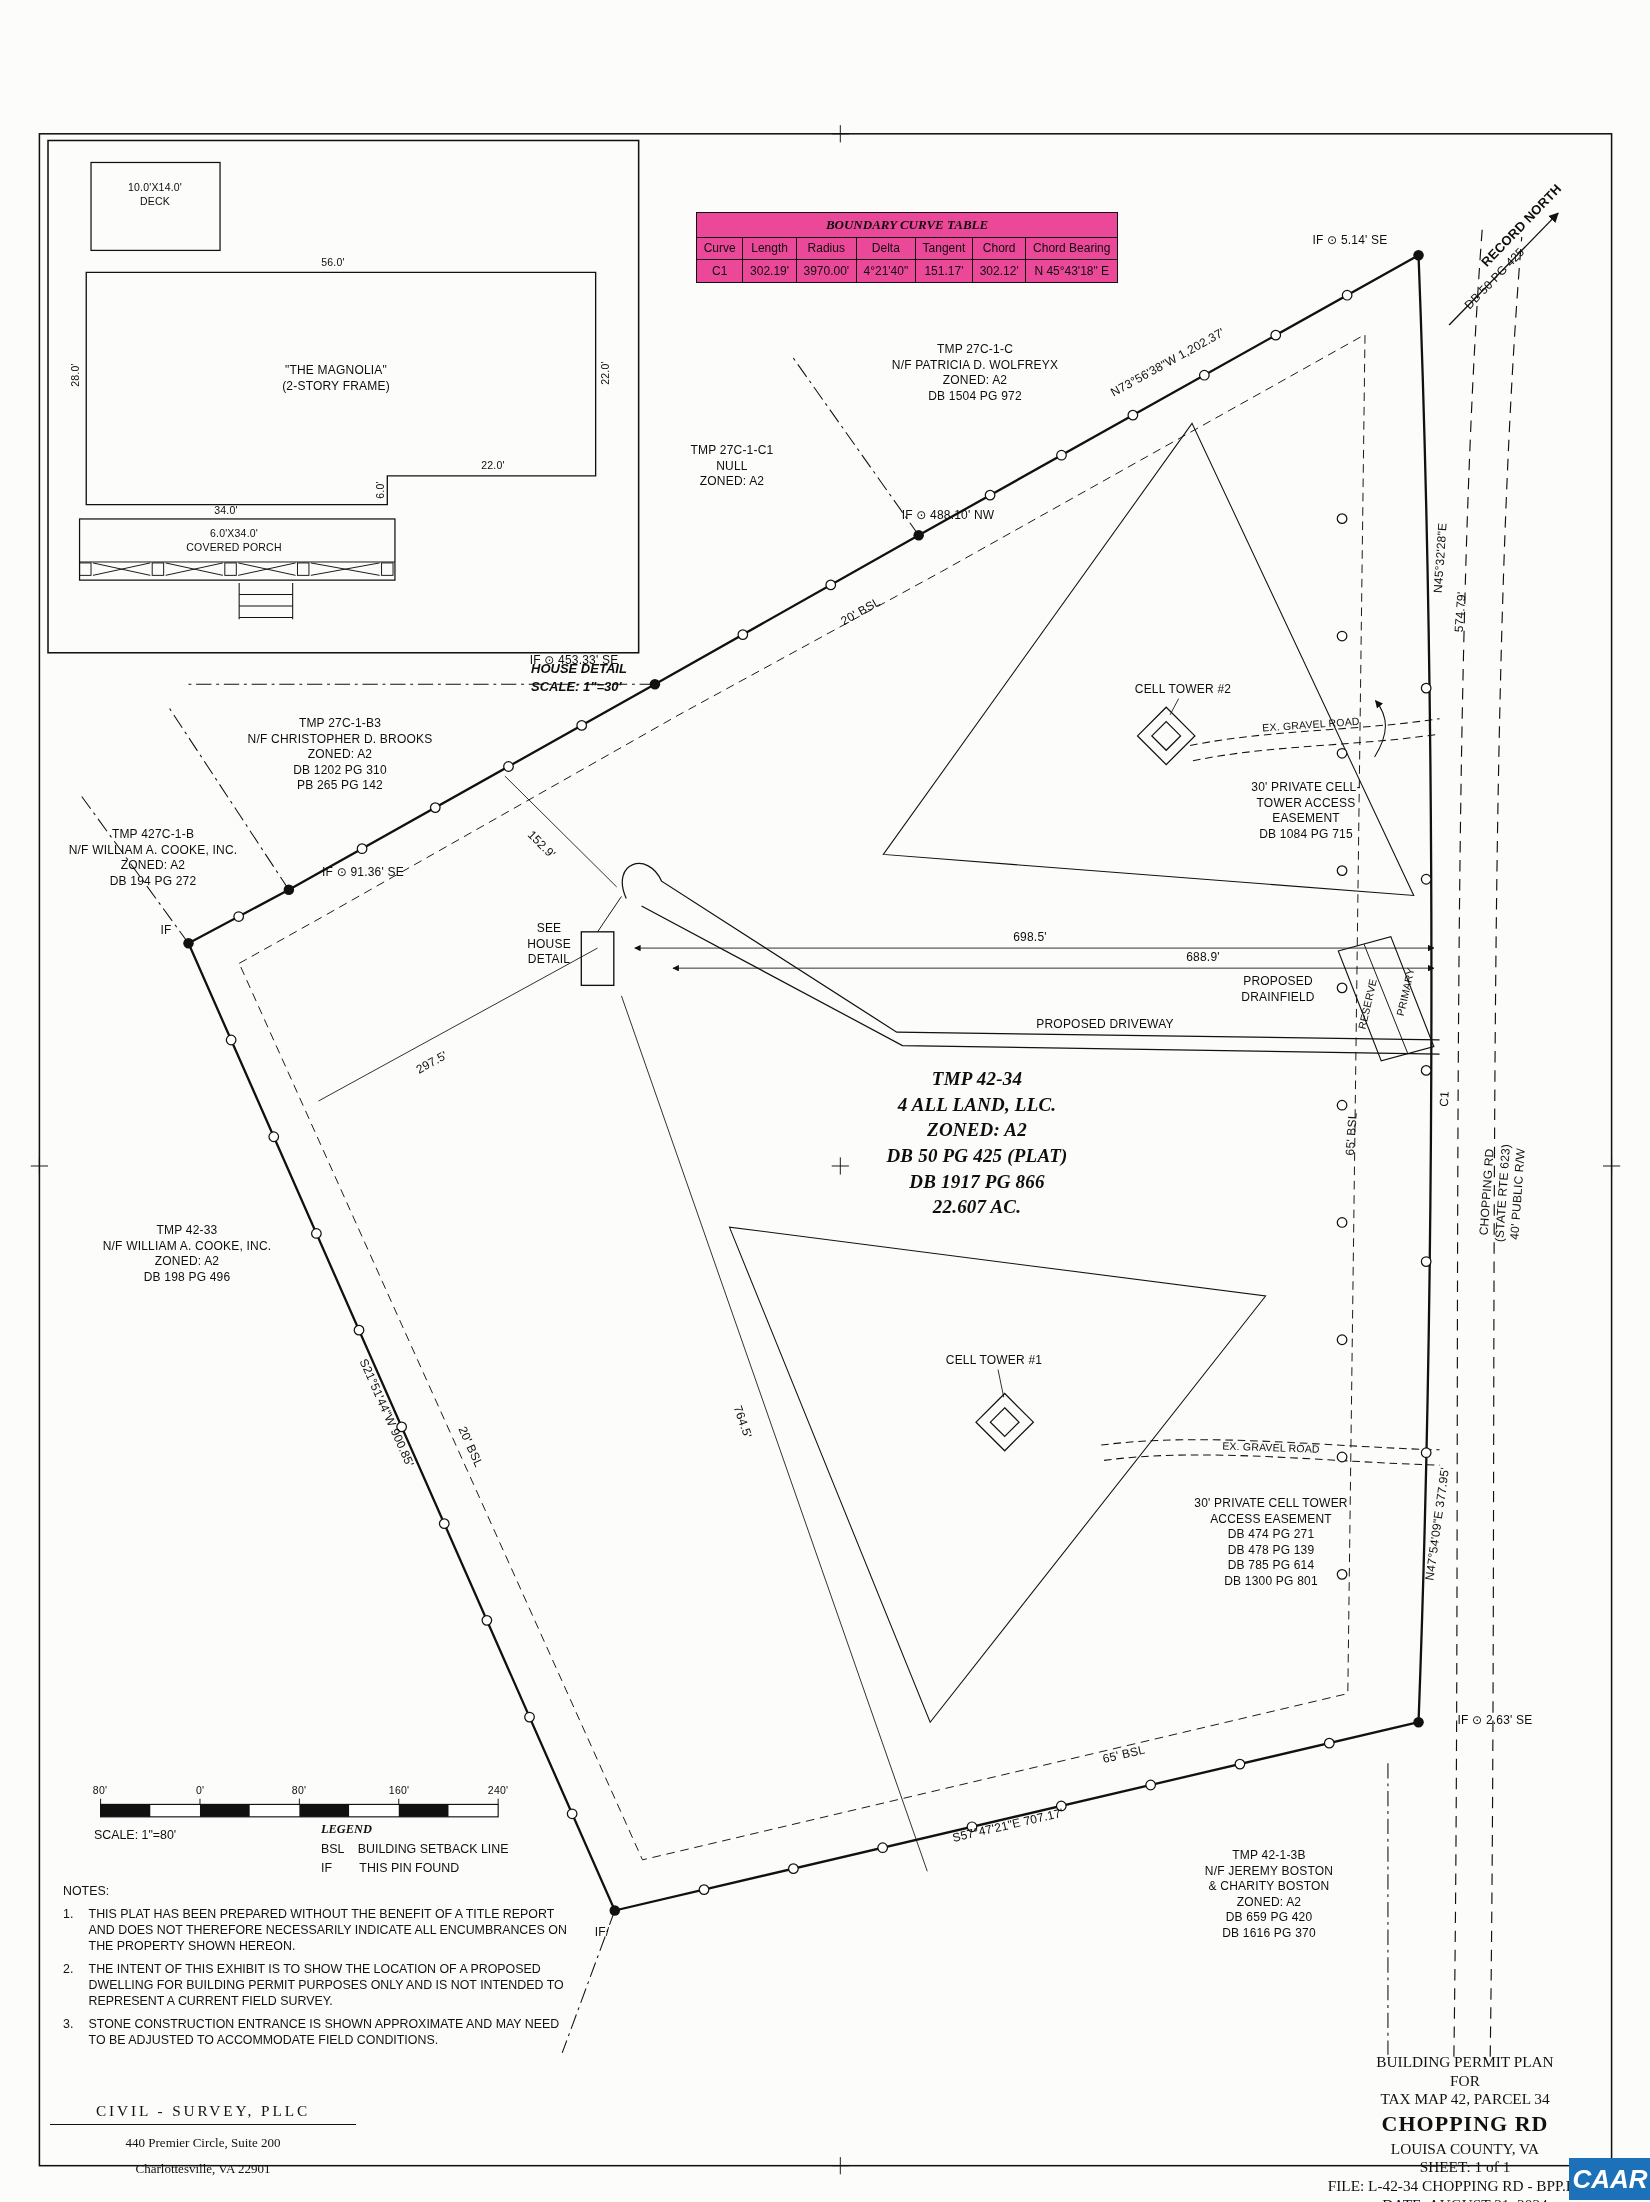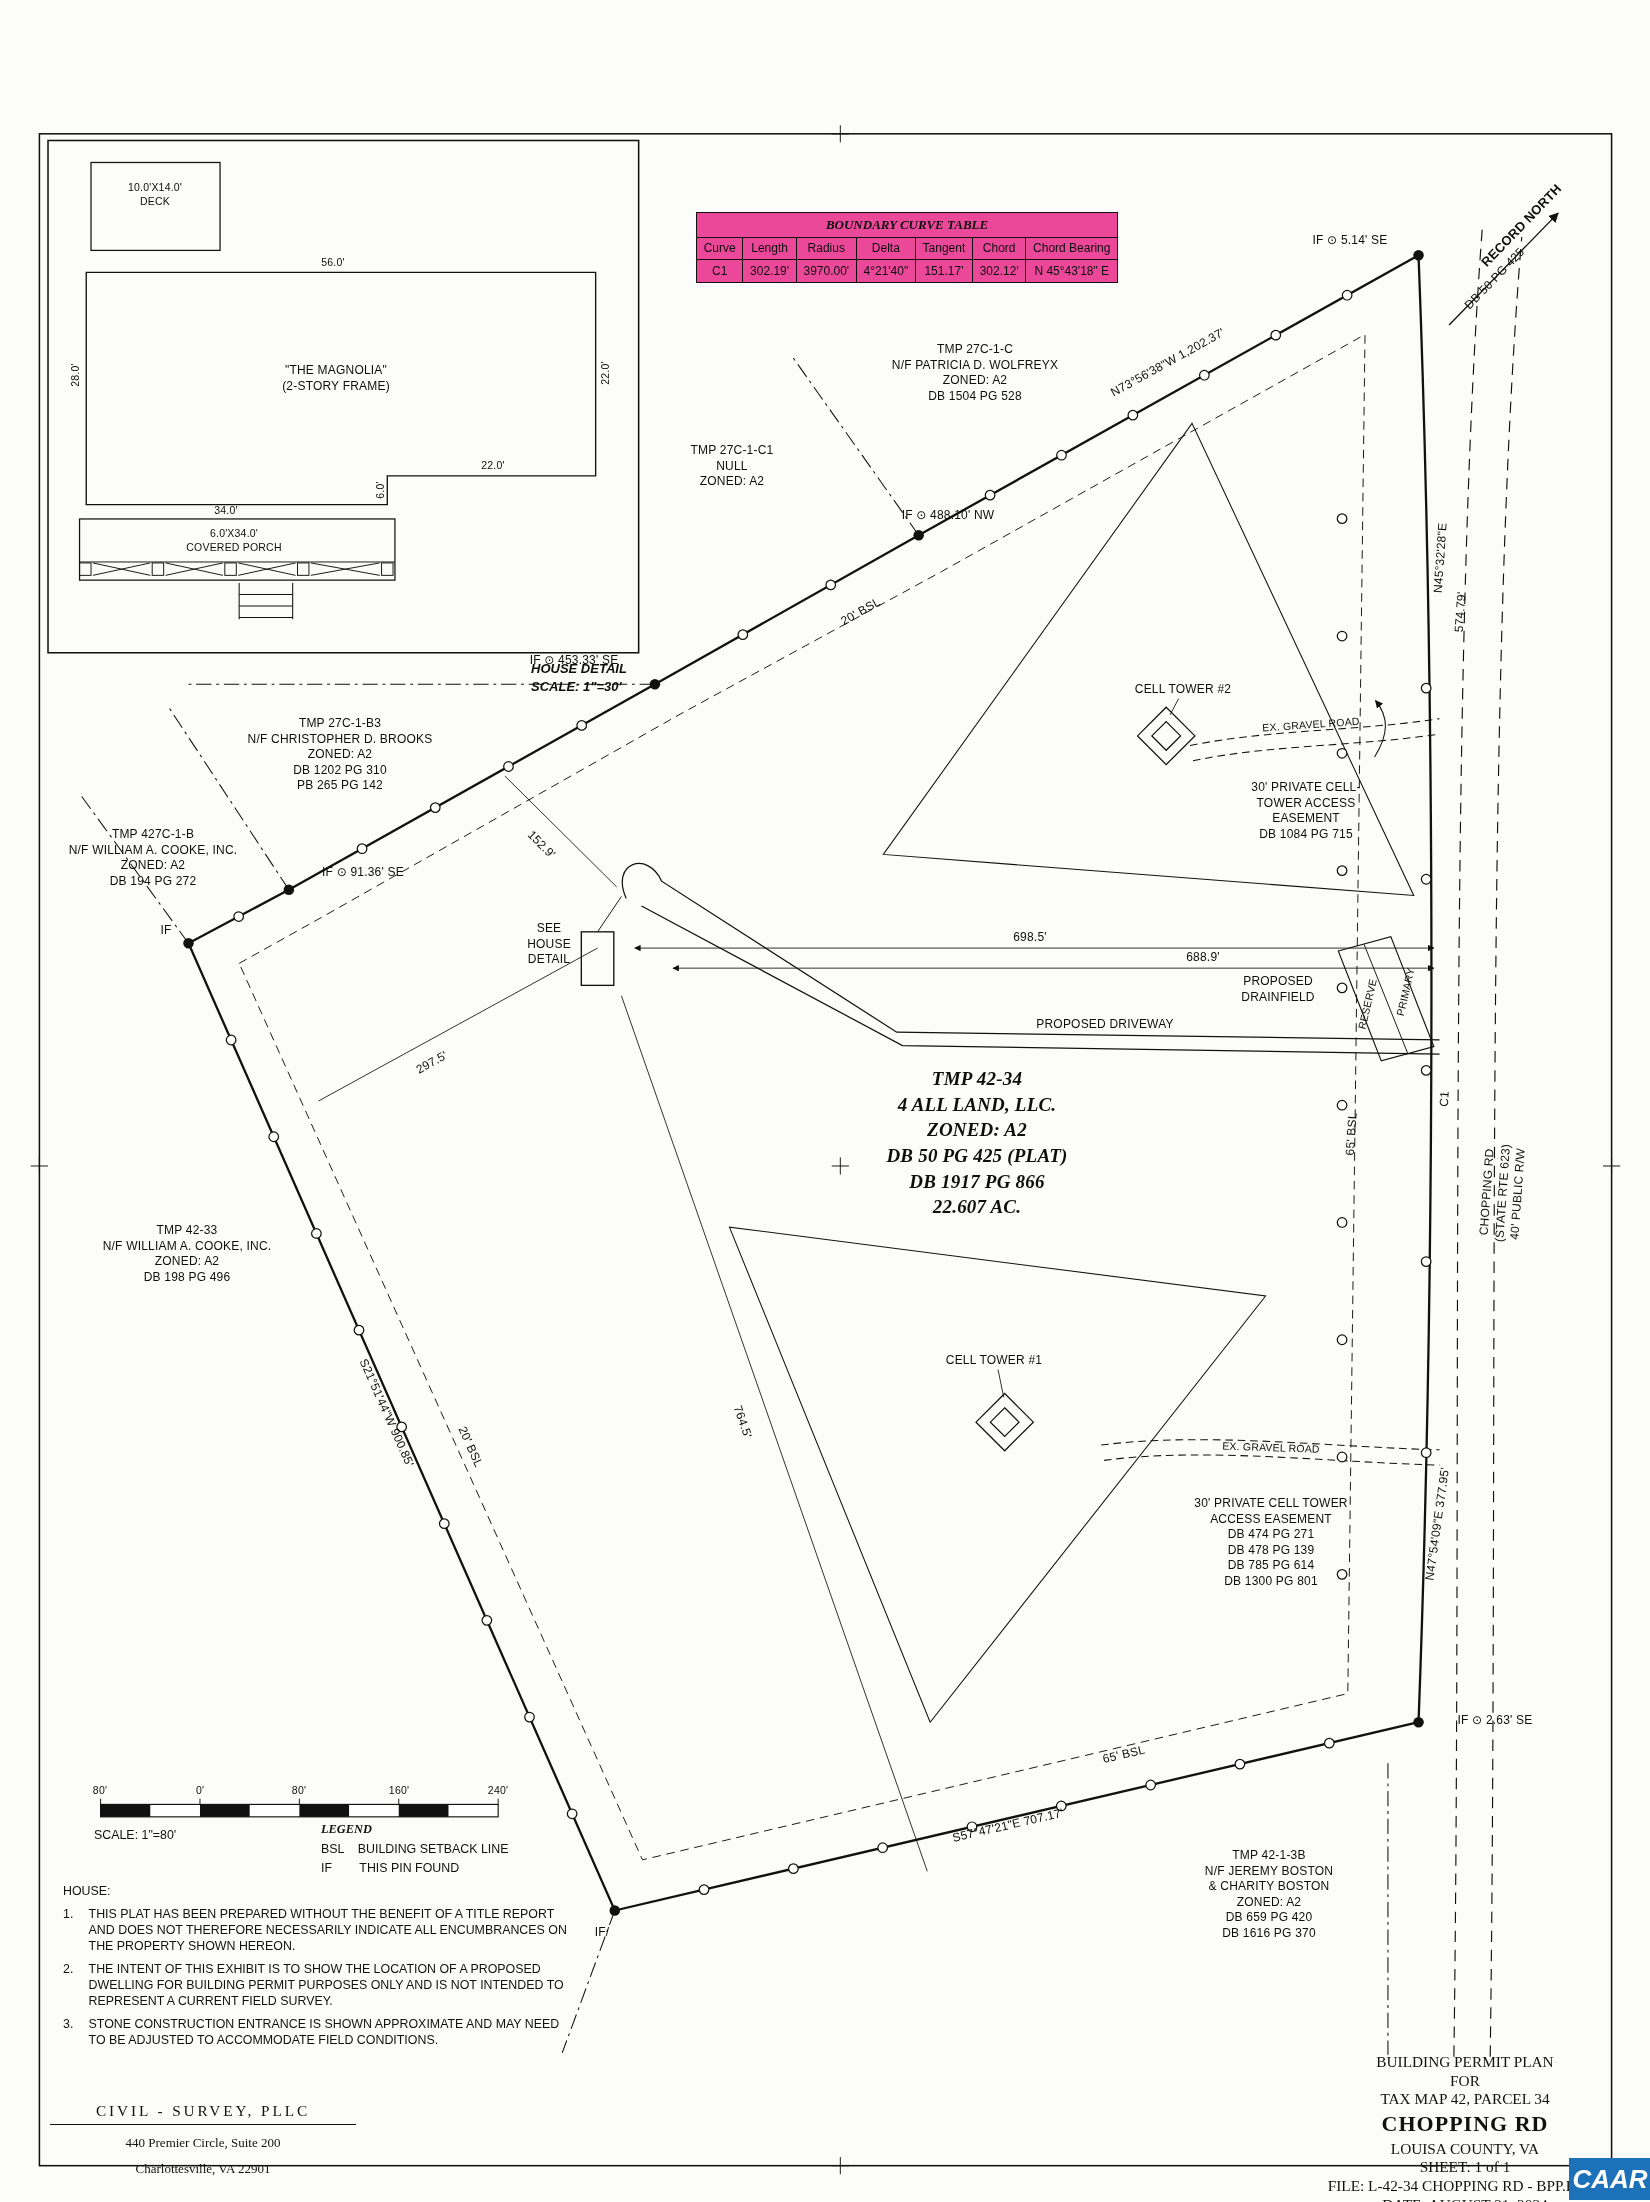--- a/index.html
+++ b/index.html
@@ -328,21 +328,21 @@
 
   <div class="lbl subject" style="left:977px;top:1143px">TMP 42-34
 4 ALL LAND, LLC.
 ZONED: A2
 DB 50 PG 425 (PLAT)
 DB 1917 PG 866
 22.607 AC.</div>
   <div class="lbl" style="left:975px;top:373px">TMP 27C-1-C
 N/F PATRICIA D. WOLFREYX
 ZONED: A2
-DB 1504 PG 528</div>
+DB 1504 PG 972</div>
   <div class="lbl" style="left:732px;top:466px">TMP 27C-1-C1
 NULL
 ZONED: A2</div>
   <div class="lbl" style="left:340px;top:755px">TMP 27C-1-B3
 N/F CHRISTOPHER D. BROOKS
 ZONED: A2
 DB 1202 PG 310
 PB 265 PG 142</div>
   <div class="lbl" style="left:153px;top:858px">TMP 427C-1-B
 N/F WILLIAM A. COOKE, INC.
@@ -366,21 +366,21 @@
   <div class="lbl sm" style="left:498px;top:1791px">240'</div>
   <div class="lab-left" style="left:94px;top:1835px">SCALE: 1"=80'</div>
 
   <div class="legend">
     <div class="lt">LEGEND</div>
     <div class="li">BSL    BUILDING SETBACK LINE</div>
     <div class="li">IF        THIS PIN FOUND</div>
   </div>
 
   <div class="notes">
-    <div>HOUSE:</div>
+    <div>NOTES:</div>
     <div class="note">
       <span class="n">1.</span>
       <span>THIS PLAT HAS BEEN PREPARED WITHOUT THE BENEFIT OF A TITLE REPORT AND DOES NOT THEREFORE NECESSARILY INDICATE ALL ENCUMBRANCES ON THE PROPERTY SHOWN HEREON.</span>
     </div>
     <div class="note">
       <span class="n">2.</span>
       <span>THE INTENT OF THIS EXHIBIT IS TO SHOW THE LOCATION OF A PROPOSED DWELLING FOR BUILDING PERMIT PURPOSES ONLY AND IS NOT INTENDED TO REPRESENT A CURRENT FIELD SURVEY.</span>
     </div>
     <div class="note">
       <span class="n">3.</span>

